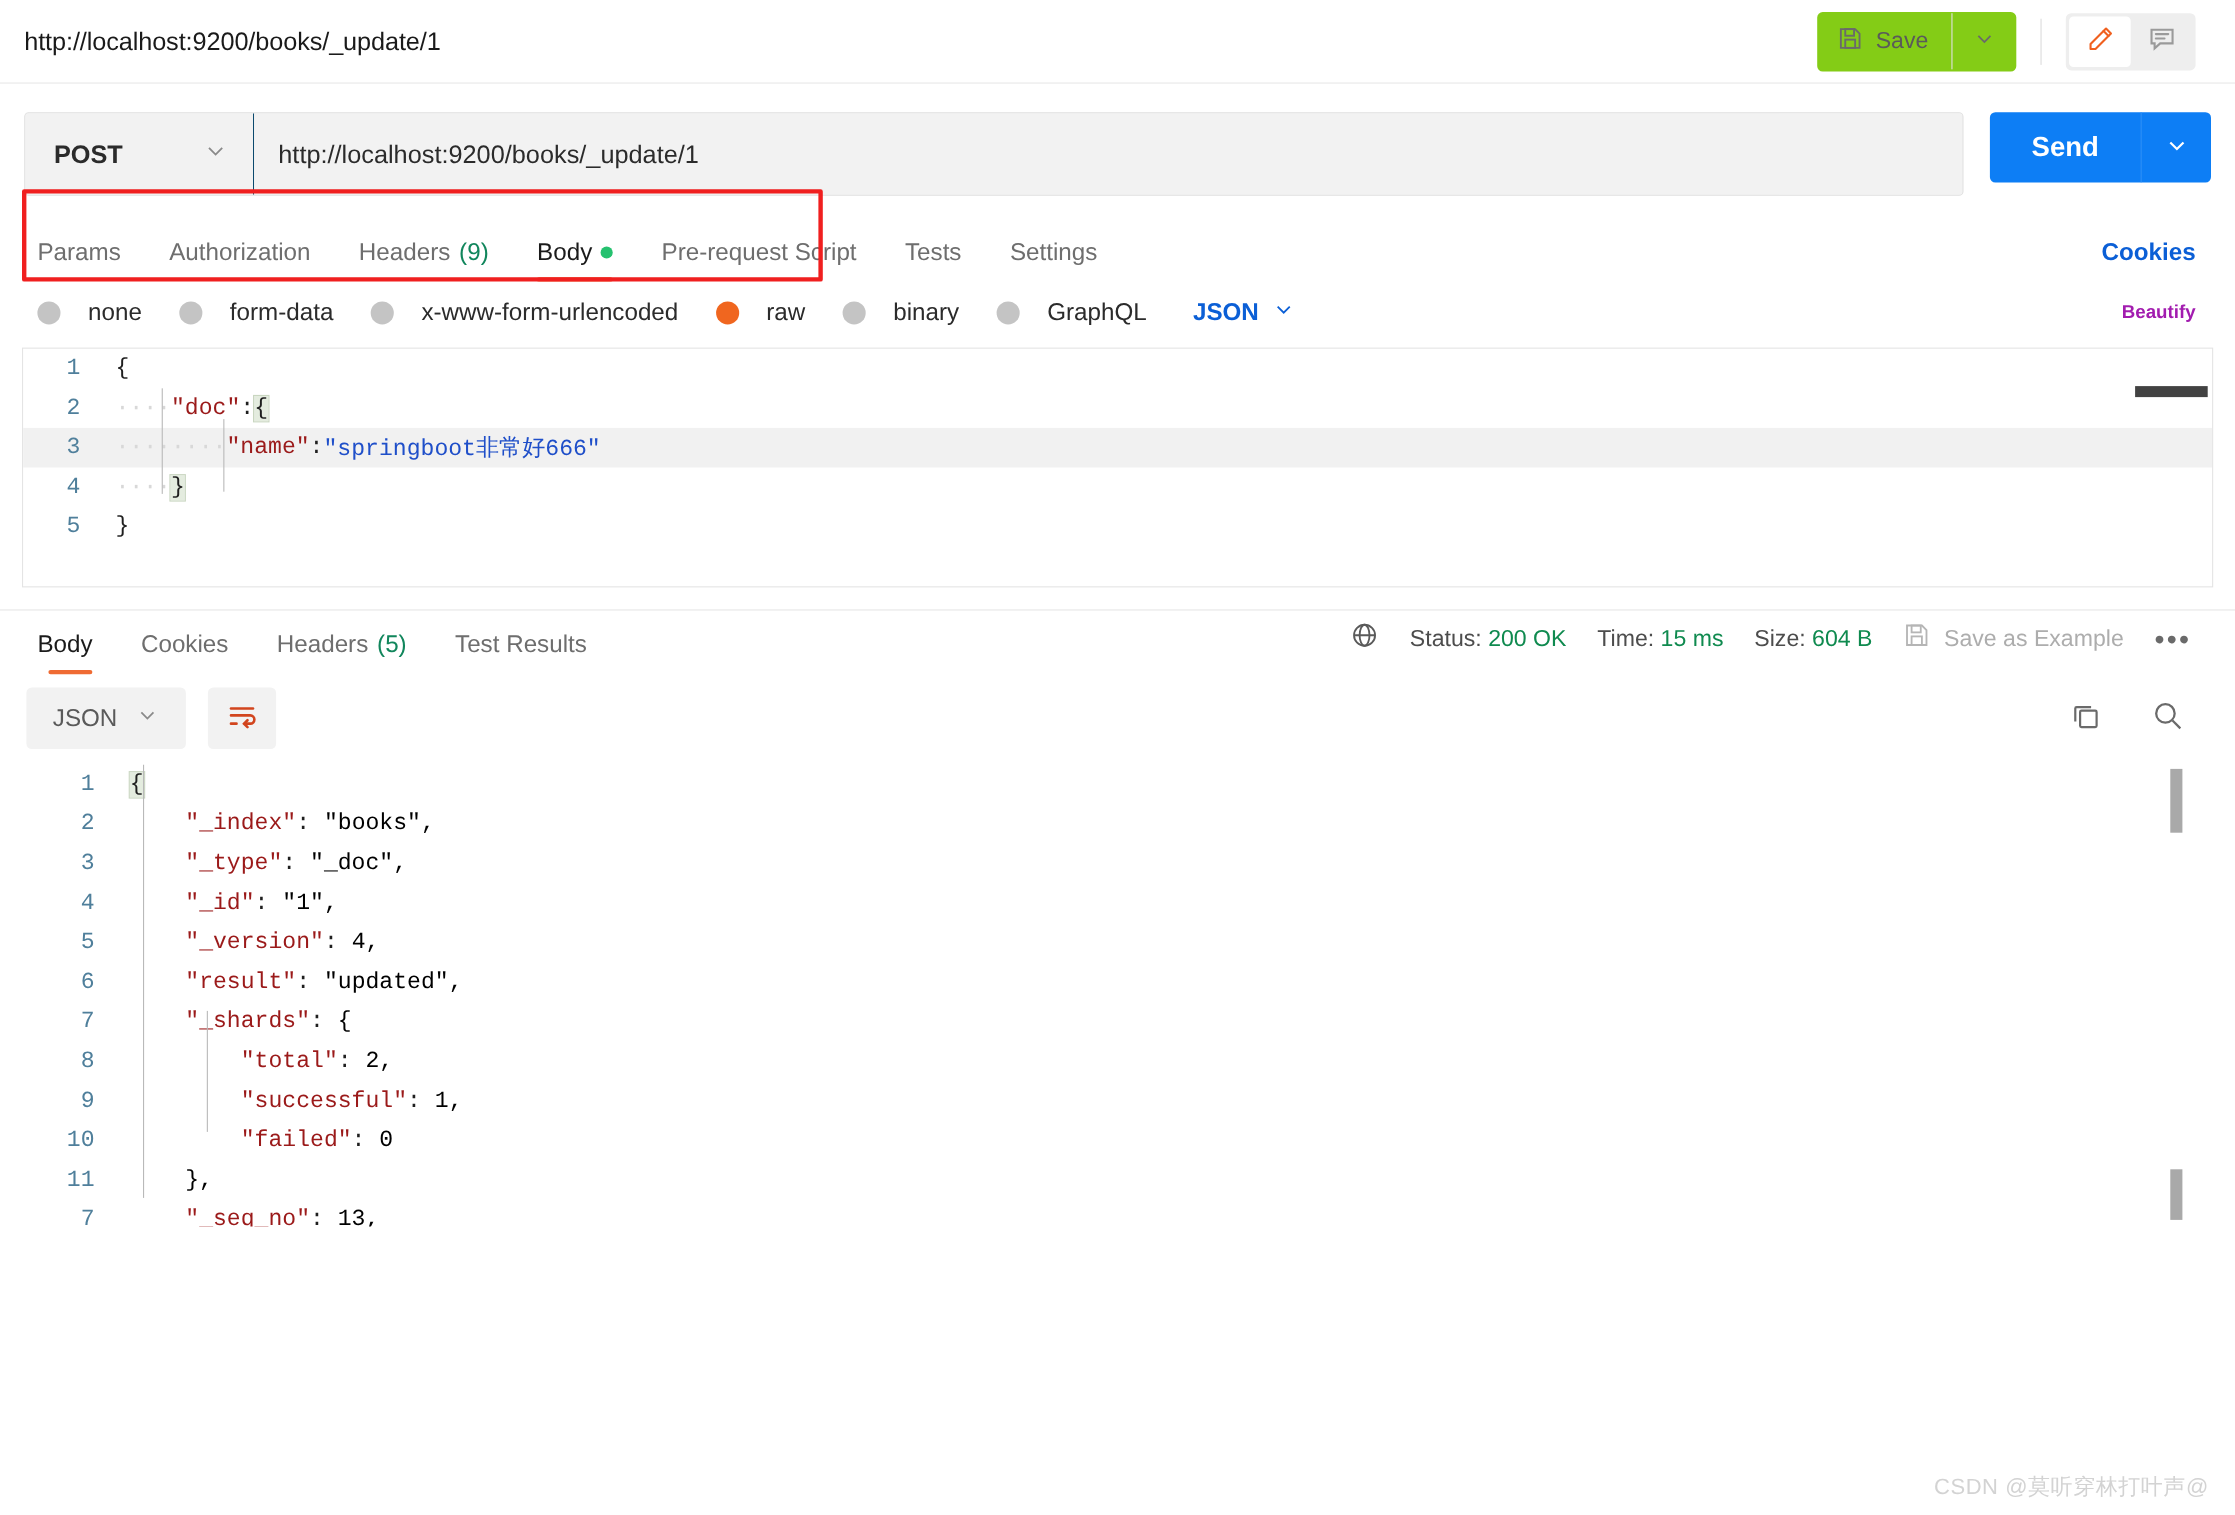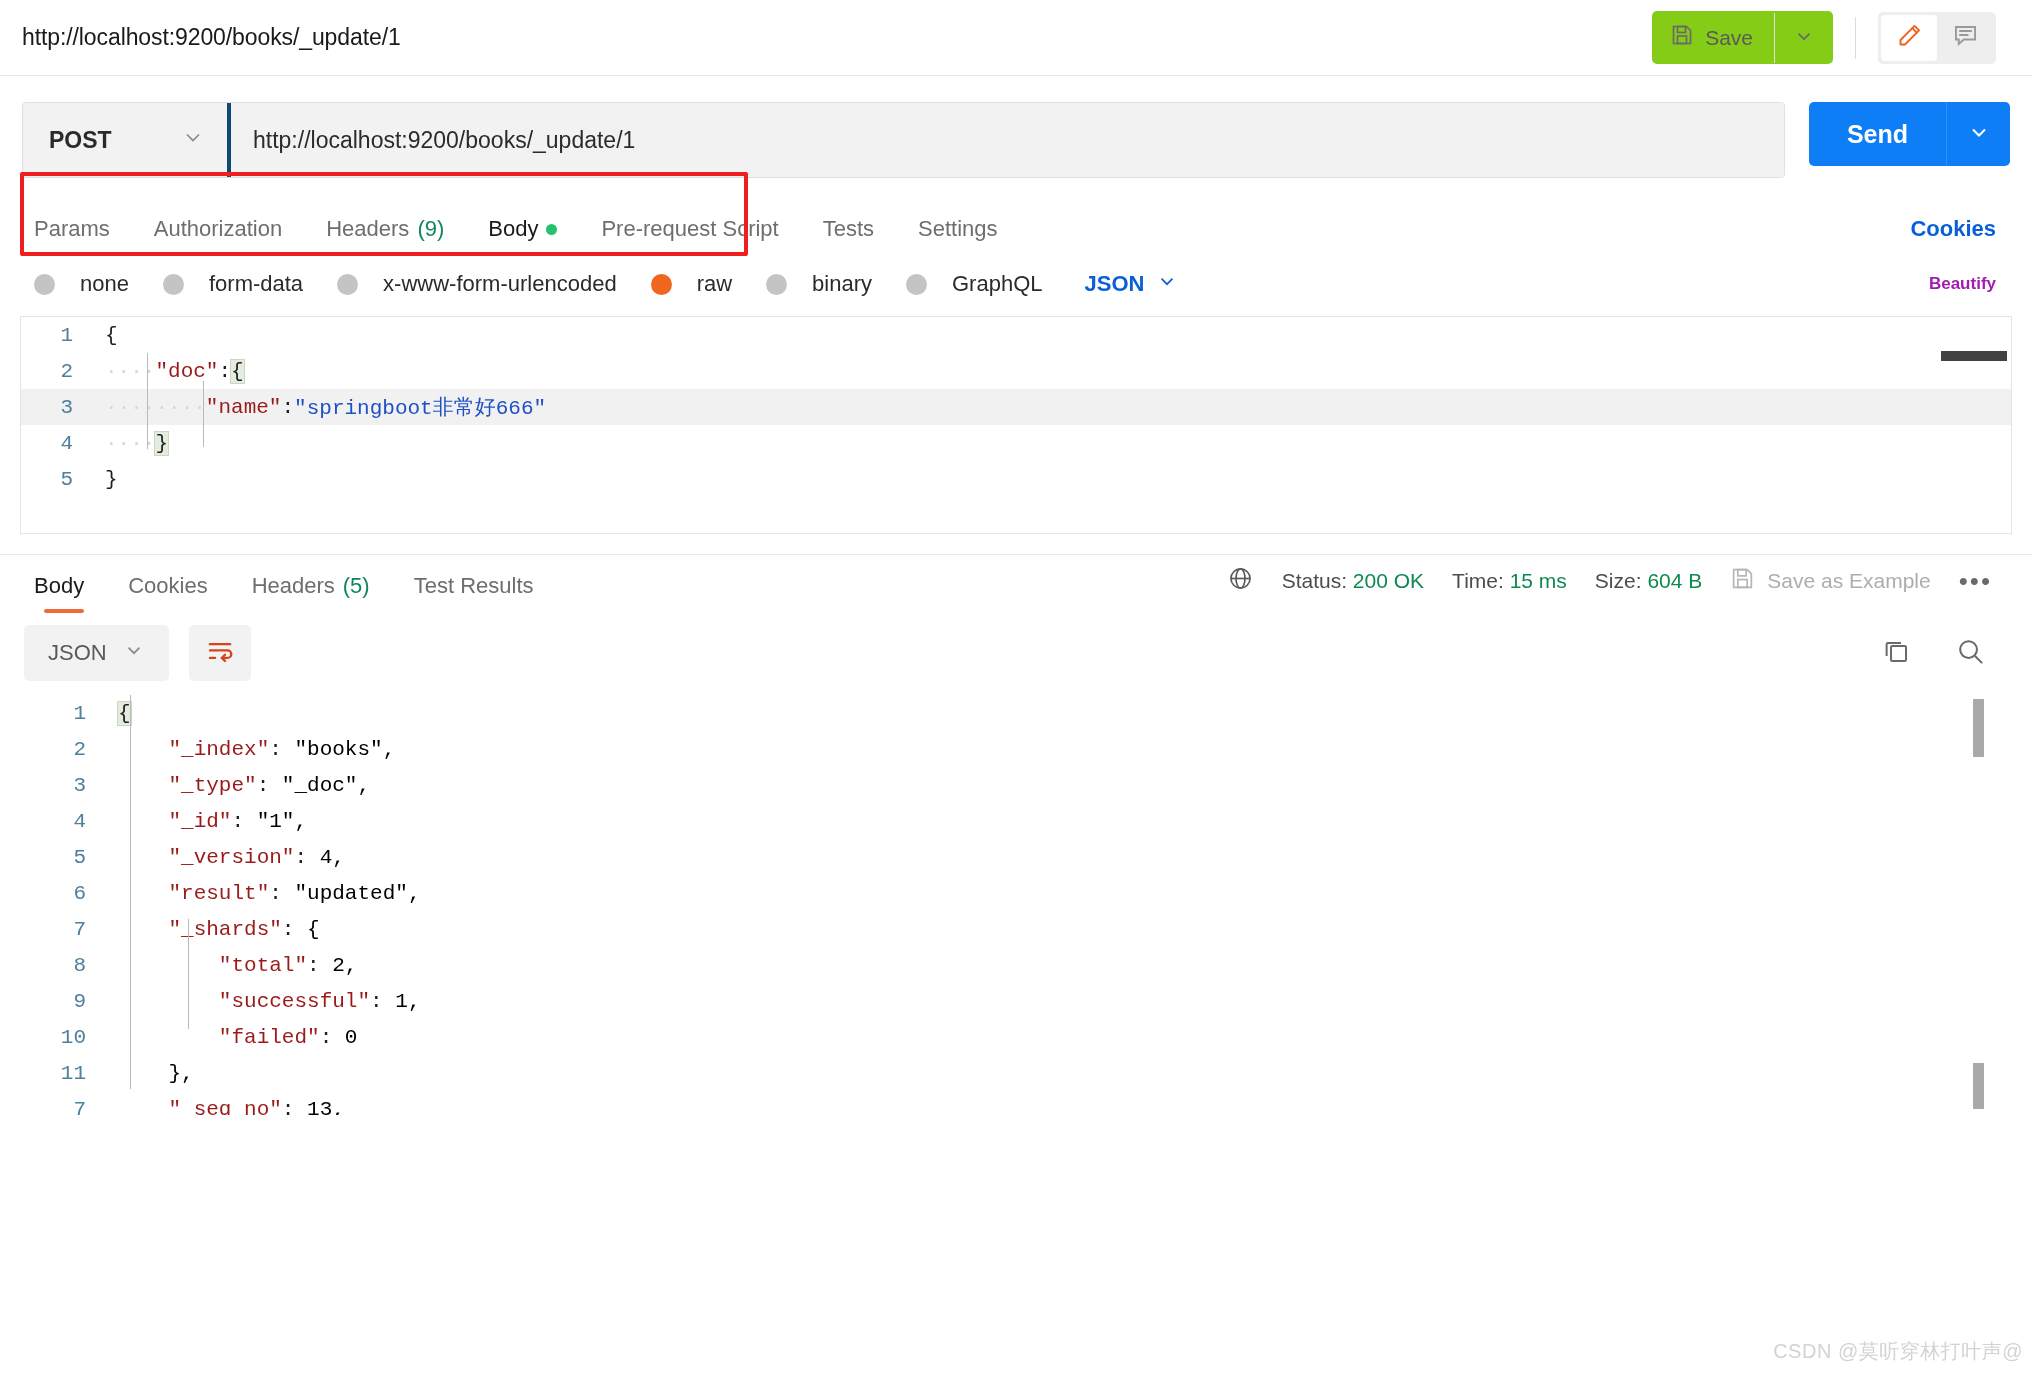--- a/index.html
+++ b/index.html
@@ -101,21 +101,21 @@
     overflow: hidden;
     background: #f2f2f2;
   }
   .method-sel {
     display: flex;
     align-items: center;
     justify-content: space-between;
     min-width: 208px;
     padding: 0 22px 0 26px;
     background: #f2f2f2;
-    border-right: 4px solid #0c4a6e;
+    border-right: 1px solid #0c4a6e;
     cursor: pointer;
     font-size: 23px;
     font-weight: 700;
     color: #2b2b2b;
   }
   .url-field {
     flex: 1;
     display: flex;
     align-items: center;
     padding: 0 22px;
@@ -376,21 +376,21 @@
   }
   .resp-editor {
     position: relative;
     margin: 0 0 0 22px;
     height: 420px;
     overflow: hidden;
   }
   
   .watermark {
     position: absolute;
-    right: 9px; bottom: 12px;
+    right: 24px; bottom: 12px;
     font-size: 20px;
     color: #d3d3d3;
     letter-spacing: 0.5px;
   }
 </style>
 </head>
 <body>
 
 <div class="topbar">
   <div class="req-title">http://localhost:9200/books/_update/1</div>

